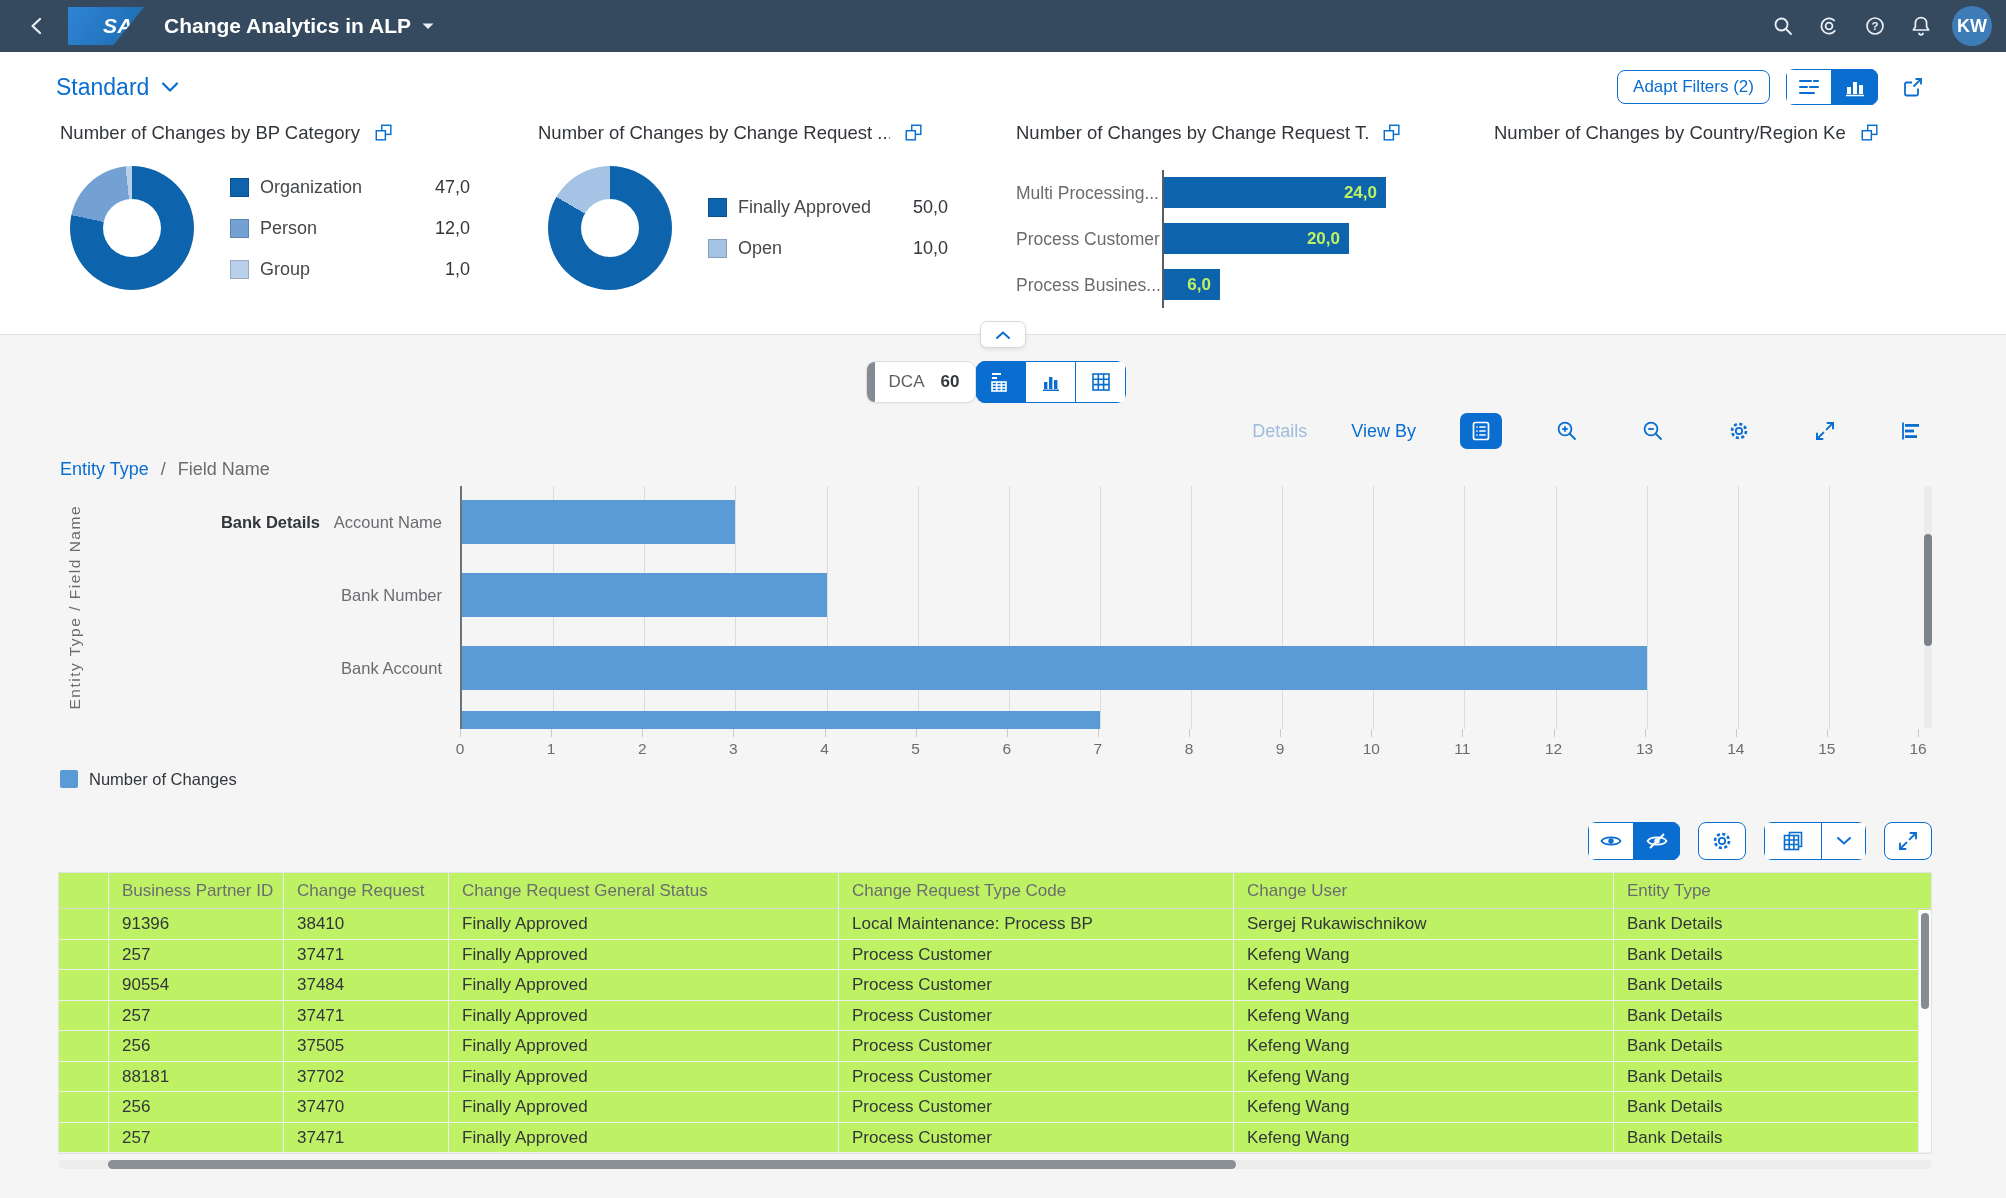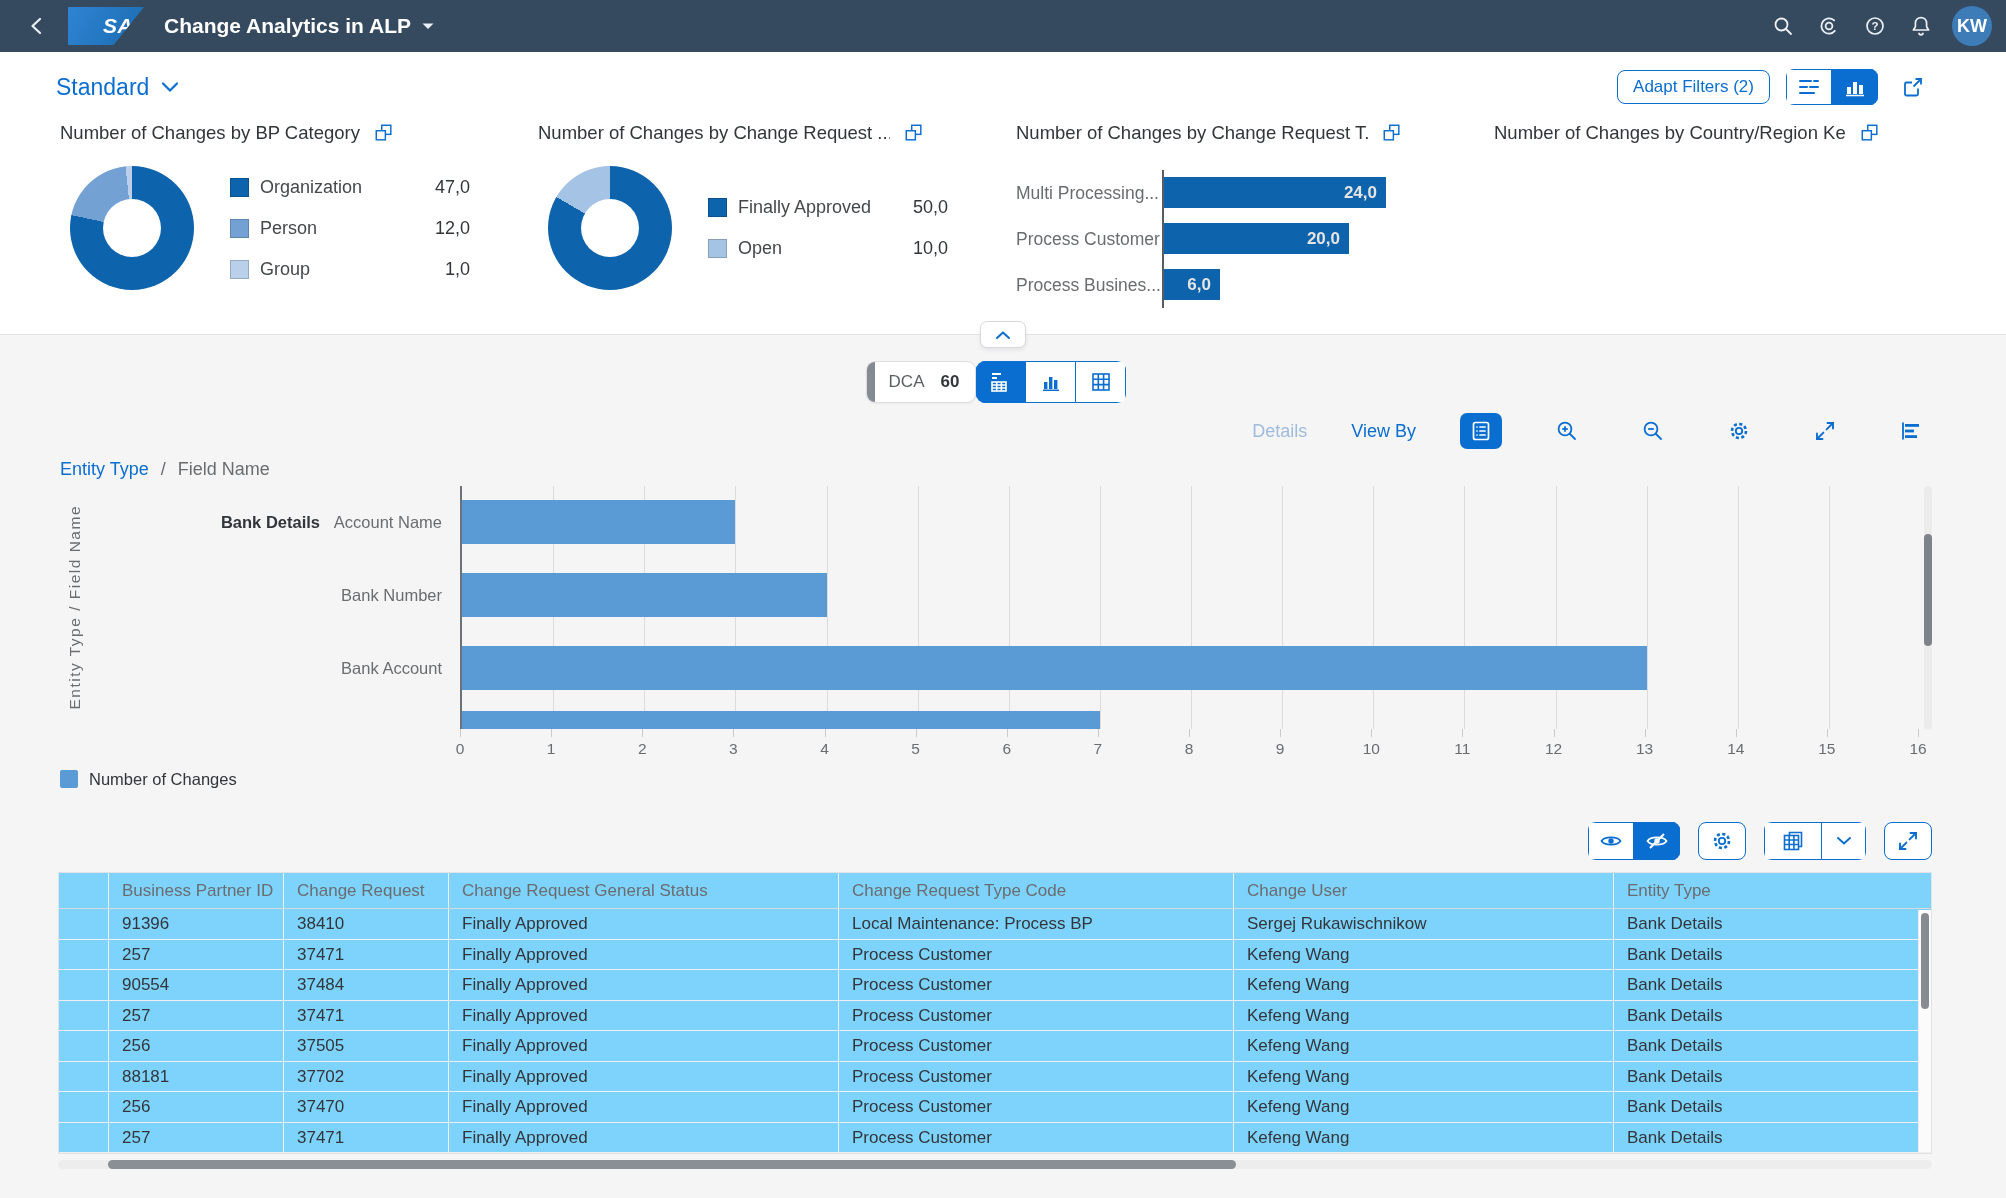--- a/index.html
+++ b/index.html
@@ -55,21 +55,21 @@
   .kpi-sq{width:19px;height:19px;flex:none;border:1px solid rgba(0,0,0,.18);box-sizing:border-box;}
   .kpi-leg-label{color:#45484b;flex:1;white-space:nowrap;overflow:hidden;}
   .kpi-leg-val{color:#32363a;min-width:46px;text-align:right;}
   .kpi-bars{margin-top:26px;display:flex;flex-direction:column;}
   .kbar-row{display:flex;align-items:stretch;height:46px;}
   .kbar-label{width:146px;font-size:17.5px;color:#6a6d70;white-space:nowrap;overflow:hidden;
     flex:none;align-self:center;}
   .kbar-track{position:relative;border-left:2px solid #565d66;flex:1;}
   .kbar{position:absolute;top:7px;left:0;height:31px;display:flex;align-items:center;
     justify-content:flex-end;padding-right:9px;box-sizing:border-box;}
-  .kbar-val-in{color:#e5e5e5;font-size:17px;font-weight:700;}
+  .kbar-val-in{color:#bef264;font-size:17px;font-weight:700;}
   .kbar-val-out{position:absolute;top:50%;transform:translateY(-50%);font-size:17px;
     font-weight:700;color:#32363a;}
   .collapse-btn{position:absolute;bottom:-14px;left:50%;transform:translateX(-50%);
     width:46px;height:27px;background:#fff;border:1px solid #d6dade;border-radius:7px;
     display:flex;align-items:center;justify-content:center;cursor:pointer;z-index:5;
     box-shadow:0 2px 4px rgba(0,0,0,.08);}
 
   
   .content{background:#f5f5f6;padding:0 74px 0 58px;flex:1;overflow:hidden;}
   .chip-row{display:flex;align-items:flex-start;justify-content:center;margin-top:26px;}
@@ -131,21 +131,21 @@
   .tt-seg button + button{border-left:none;}
   .tt-seg .sel{background:#0a6ed1;}
   .tt-btn{min-width:48px;height:38px;border:1px solid #0a6ed1;border-radius:8px;background:#fff;
     display:flex;align-items:center;justify-content:center;cursor:pointer;padding:0;}
   .tt-split{display:flex;border-radius:8px;overflow:hidden;}
   .tt-split button{border:1px solid #0a6ed1;background:#fff;height:38px;display:flex;
     align-items:center;justify-content:center;cursor:pointer;padding:0;}
   .tt-split button:first-child{width:58px;}
   .tt-split button:last-child{width:44px;border-left:none;}
 
-  .data-table{position:relative;margin-top:12px;background:#7dd3fc;border:1px solid #e3e3e5;}
+  .data-table{position:relative;margin-top:12px;background:#bef264;border:1px solid #e3e3e5;}
   .t-row{display:grid;grid-template-columns:50px 175px 165px 390px 395px 380px 1fr;}
   .t-cell{padding:0 4px 0 13px;white-space:nowrap;overflow:hidden;border-right:1px solid #efeff0;
     box-sizing:border-box;}
   .t-row .t-cell:last-child{border-right:none;}
   .t-header .t-cell{color:#6a6d70;font-size:17px;height:36px;line-height:36px;
     border-bottom:1px solid #d9d9db;cursor:pointer;}
   .t-body-row .t-cell{height:30.5px;line-height:30.5px;font-size:17px;color:#32363a;
     border-bottom:1px solid #efeff0;cursor:pointer;}
   .t-vscroll{position:absolute;top:37px;right:0;bottom:1px;width:12px;background:#fbfbfc;
     border-left:1px solid #ececee;}

